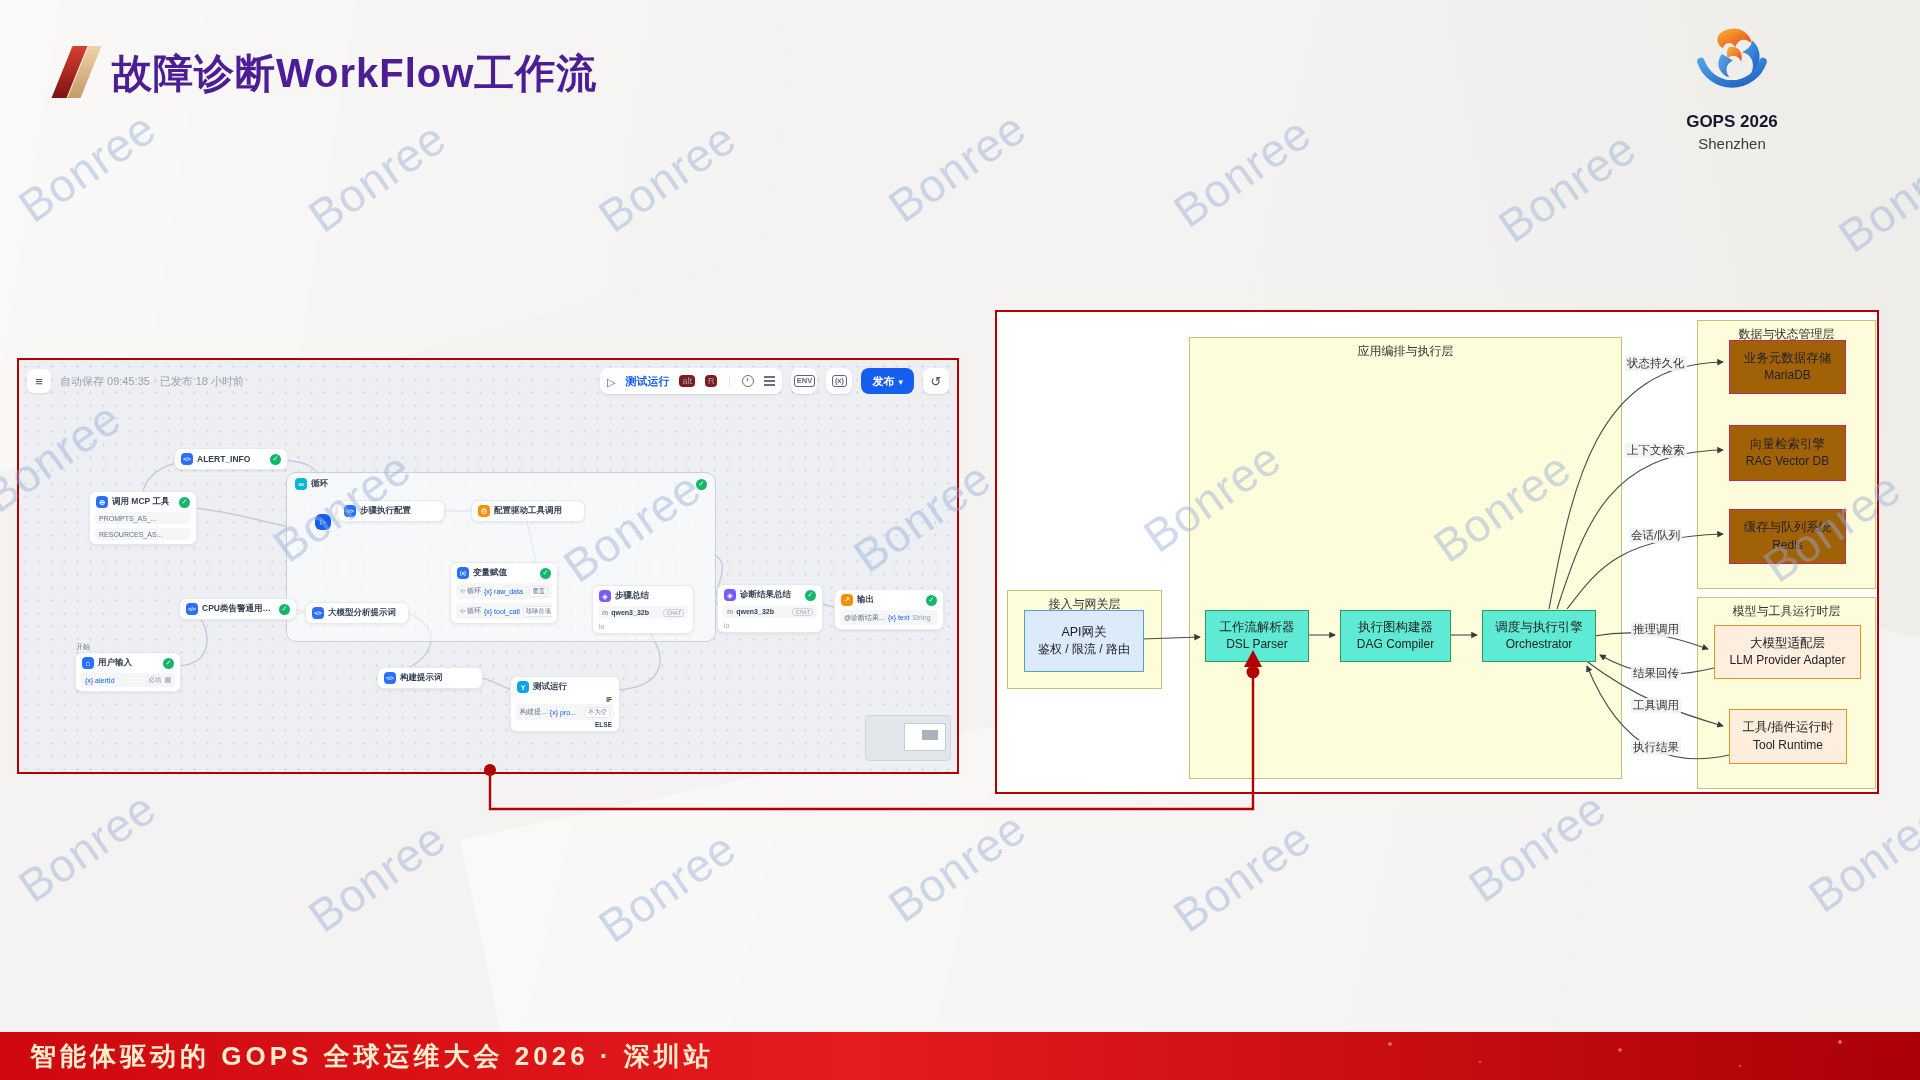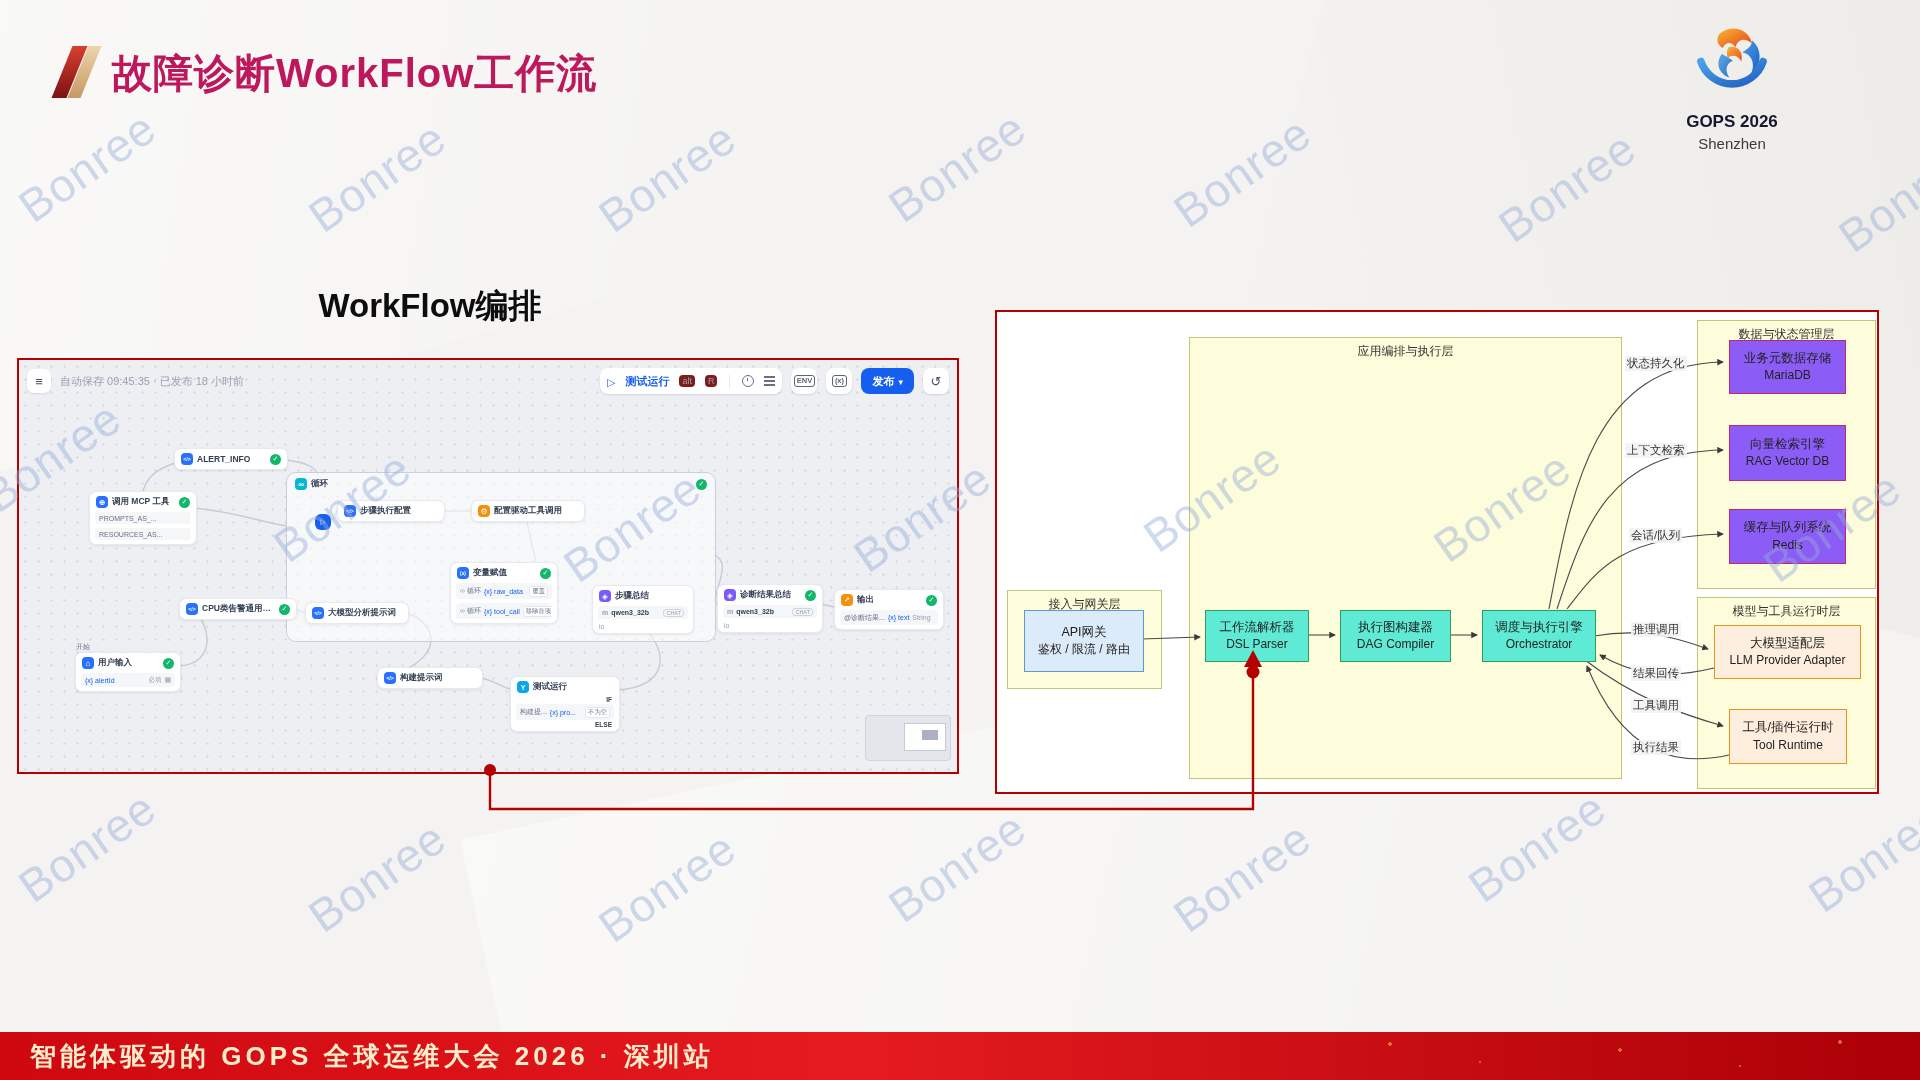--- a/index.html
+++ b/index.html
@@ -8,21 +8,21 @@
   
   .deco{position:absolute;pointer-events:none;z-index:0;}
   .deco1{left:-220px;top:-180px;width:1000px;height:560px;background:linear-gradient(115deg,rgba(255,255,255,.65),rgba(255,255,255,0));transform:rotate(-16deg);}
   .deco2{right:-260px;top:-120px;width:900px;height:700px;background:linear-gradient(245deg,rgba(233,231,227,.8),rgba(233,231,227,0));transform:rotate(14deg);}
   .deco3{left:500px;bottom:-140px;width:1100px;height:500px;background:linear-gradient(115deg,rgba(255,255,255,.5),rgba(236,234,230,0));transform:rotate(-12deg);}
 
   
   .slashes{position:absolute;left:58px;top:44px;width:52px;height:56px;z-index:10;}
   .slashes .b1{position:absolute;left:20px;top:2px;width:13px;height:52px;background:linear-gradient(180deg,#eed3ab,#c69a63);transform:skewX(-22deg);}
   .slashes .b2{position:absolute;left:4px;top:2px;width:15px;height:52px;background:linear-gradient(180deg,#d8402c,#7c1214);transform:skewX(-22deg);}
-  .title{position:absolute;left:112px;top:46px;font-size:40px;font-weight:800;letter-spacing:1px;color:#be185d;z-index:10;white-space:nowrap;}
+  .title{position:absolute;left:112px;top:46px;font-size:40px;font-weight:800;letter-spacing:1px;color:#4c1d95;z-index:10;white-space:nowrap;}
 
   
   .logo{position:absolute;left:1652px;top:22px;width:160px;text-align:center;z-index:10;}
   .logo svg{width:84px;height:84px;}
   .logo .lname{display:block;font-size:17px;font-weight:800;color:#16162e;margin-top:2px;}
   .logo .lcity{display:block;font-size:15px;color:#3a3a3a;margin-top:3px;}
 
   .heading{position:absolute;transform:translateX(-50%);font-size:33px;font-weight:800;color:#0d0d0d;z-index:10;white-space:nowrap;}
   .hL{left:430px;top:284px;}
   .hR{left:1467px;top:254px;font-size:31px;}
@@ -91,21 +91,21 @@
   .mm-view{position:absolute;right:4px;top:7px;width:40px;height:26px;background:#fff;border:1px solid #c5cbd4;}
   .mm-box{position:absolute;right:12px;top:14px;width:16px;height:10px;background:#aab2bf;}
 
   
   .arch{position:absolute;left:995px;top:310px;width:880px;height:480px;border:2px solid #b30000;background:#fff;z-index:10;}
   .layer{position:absolute;background:#fdfcdb;border:1px solid #c5c579;}
   .ltitle{position:absolute;top:5px;left:0;right:0;text-align:center;font-size:12px;color:#333;}
   .bx{position:absolute;display:flex;flex-direction:column;align-items:center;justify-content:center;text-align:center;font-size:12.5px;color:#222;line-height:1.4;z-index:2;}
   .bx .en{font-size:12px;}
   .gbx{background:#5eead4;border:1.6px solid #2f9e57;}
-  .pbx{background:#8b5cf6;border:1.6px solid #c2256b;}
+  .pbx{background:#a16207;border:1.6px solid #c2256b;}
   .obx{background:#fdeedd;border:1.6px solid #e8931e;}
   .bbx{background:#dcebfa;border:1.6px solid #5a9bd5;}
   .flbl{position:absolute;font-size:11.5px;color:#333;background:rgba(243,243,243,.9);padding:0 2px;z-index:3;white-space:nowrap;}
   .arch-svg{position:absolute;inset:0;z-index:1;}
 
   
   .wm-layer{position:absolute;inset:0;pointer-events:none;z-index:40;}
   .wm{position:absolute;font-size:46px;letter-spacing:1px;color:rgba(148,172,214,.45);transform:rotate(-35deg);white-space:nowrap;}
   .anno{position:absolute;inset:0;pointer-events:none;z-index:45;}
   .footer{position:absolute;left:0;bottom:0;width:1920px;height:48px;z-index:50;
@@ -147,21 +147,20 @@
       <path d="M35,14 C50,2 70,8 74,26 C66,18 57,20 54,30 C50,23 42,23 39,31 C32,27 31,20 35,14 Z" fill="url(#lg1)"></path>
       <path d="M74,22 C86,32 86,52 73,61 C78,49 73,38 62,36 C70,32 74,27 74,22 Z" fill="url(#lg2)"></path>
       <path d="M46,30 C57,27 64,36 61,47 C58,40 50,38 45,43 C43,38 44,33 46,30 Z" fill="url(#lg1)" opacity=".95"></path>
       <path d="M38,38 C30,48 34,62 47,66 C41,58 43,49 51,46 C46,42 41,40 38,38 Z" fill="url(#lg2)" opacity=".9"></path>
       <path d="M13,47 A39,39 0 0 0 87,47" fill="none" stroke="url(#lg2)" stroke-width="9" stroke-linecap="round"></path>
     </svg>
     <span class="lname">GOPS 2026</span>
     <span class="lcity">Shenzhen</span>
   </div>
 
-  <div class="heading hL">WorkFlow编排</div>
 
   <div class="dify">
     <svg class="edges" viewBox="0 0 938 412">
       <g fill="none" stroke="#c6ccd7" stroke-width="1.4" stroke-linecap="round">
         <path d="M168,100 C140,106 128,116 124,131"></path>
         <path d="M267,100 C292,103 296,109 299,114"></path>
         <path d="M176,148 C215,152 235,160 267,166"></path>
         <path d="M160,306 C200,303 190,262 174,250"></path>
         <path d="M276,249 C281,250 282,252 286,253"></path>
         <path d="M388,253 C424,266 420,302 372,314"></path>

